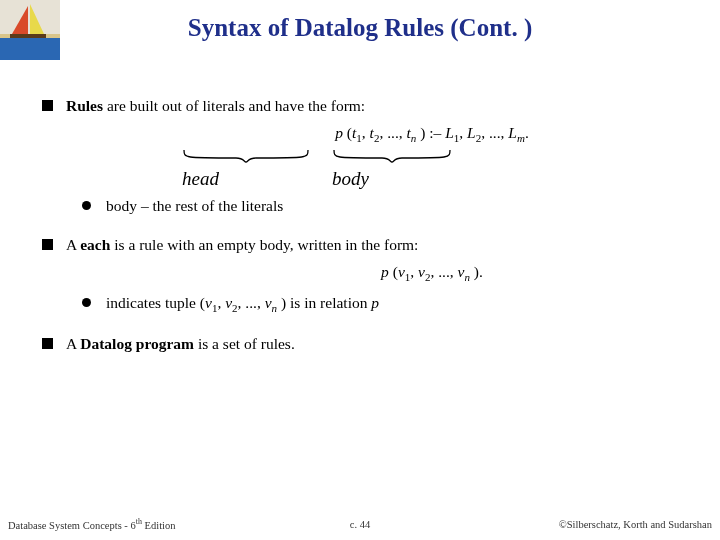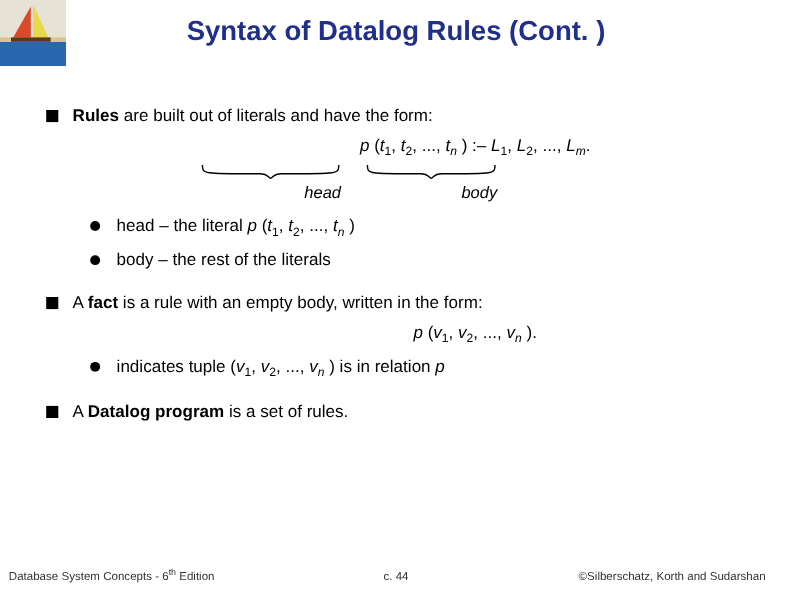--- a/index.html
+++ b/index.html
@@ -10,20 +10,21 @@
     font-family: Arial, Helvetica, sans-serif;
     background: #fff;
     color: #000;
     overflow: hidden;
   }
   .slide {
     position: relative;
     width: 607px;
     height: 540px;
     box-sizing: border-box;
+    font-family: Liberation Serif, serif;
   }
   .corner-img {
     position: absolute;
     top: 0;
     left: 0;
     width: 60px;
     height: 60px;
   }
   .title {
     position: absolute;
@@ -92,36 +93,36 @@
     top: 0;
     height: 40px;
   }
   .brace svg { display: block; }
   .brace1 { left: 0; width: 128px; }
   .brace2 { left: 150px; width: 120px; }
   .brace-label {
     position: absolute;
     top: 18px;
     font-style: italic;
-    font-size: 15px;
-    text-align: right;
+    font-size: 19px;
+    text-align: left;
   }
   .bl1 { left: 0; width: 128px; }
   .bl2 { left: 150px; width: 120px; }
   .footer {
     position: absolute;
     bottom: 10px;
     left: 0;
     width: 720px;
     font-size: 10.5px;
     color: #333;
   }
   .footer .left { position: absolute; left: 8px; bottom: 0; }
   .footer .center { position: absolute; left: 0; width: 720px; text-align: center; bottom: 0; }
-  .footer .right { position: absolute; right: 24px; bottom: 0; }
+  .footer .right { position: absolute; right: 8px; bottom: 0; }
   .footer sup { font-size: 8px; }
   .rn { font-style: normal; }
 </style>
 </head>
 <body>
 
 <div class="slide">
 
   <svg class="corner-img" viewBox="0 0 60 60">
     <rect x="0" y="0" width="60" height="60" fill="#e7e2d6"></rect>
@@ -153,30 +154,27 @@
       <div class="brace brace2">
         <svg width="120" height="16" viewBox="0 0 120 16">
           <path d="M2 2 C2 10, 2 10, 50 10 C58 10, 58 14, 60 14 C62 14, 62 10, 70 10 C118 10, 118 10, 118 2" fill="none" stroke="#000" stroke-width="1.3"></path>
         </svg>
       </div>
       <div class="brace-label bl1">head</div>
       <div class="brace-label bl2">body</div>
     </div>
 
 
-    <div class="l2">
-      <span>head – the literal </span><i>p</i><span class="rn"> (</span><i>t</i><sub class="rn">1</sub><span class="rn">, </span><i>t</i><sub class="rn">2</sub><span class="rn">, ..., </span><i>t</i><sub><i>n</i></sub><span class="rn"> )</span>
-    </div>
 
     <div class="l2">
       <span>body – the rest of the literals</span>
     </div>
 
     <div class="l1">
-      <span>A </span><b>fact</b><span> is a rule with an empty body, written in the form:</span>
+      <span>A </span><b>each</b><span> is a rule with an empty body, written in the form:</span>
     </div>
 
     <div class="formula">
       <span>p</span><span class="rn"> (</span><span>v</span><sub class="rn">1</sub><span class="rn">, </span><span>v</span><sub class="rn">2</sub><span class="rn">, ..., </span><span>v</span><sub>n</sub><span class="rn"> ).</span>
     </div>
 
     <div class="l2">
       <span>indicates tuple (</span><i>v</i><sub class="rn">1</sub><span class="rn">, </span><i>v</i><sub class="rn">2</sub><span class="rn">, ..., </span><i>v</i><sub><i>n</i></sub><span> ) is in relation </span><i>p</i>
     </div>
 

